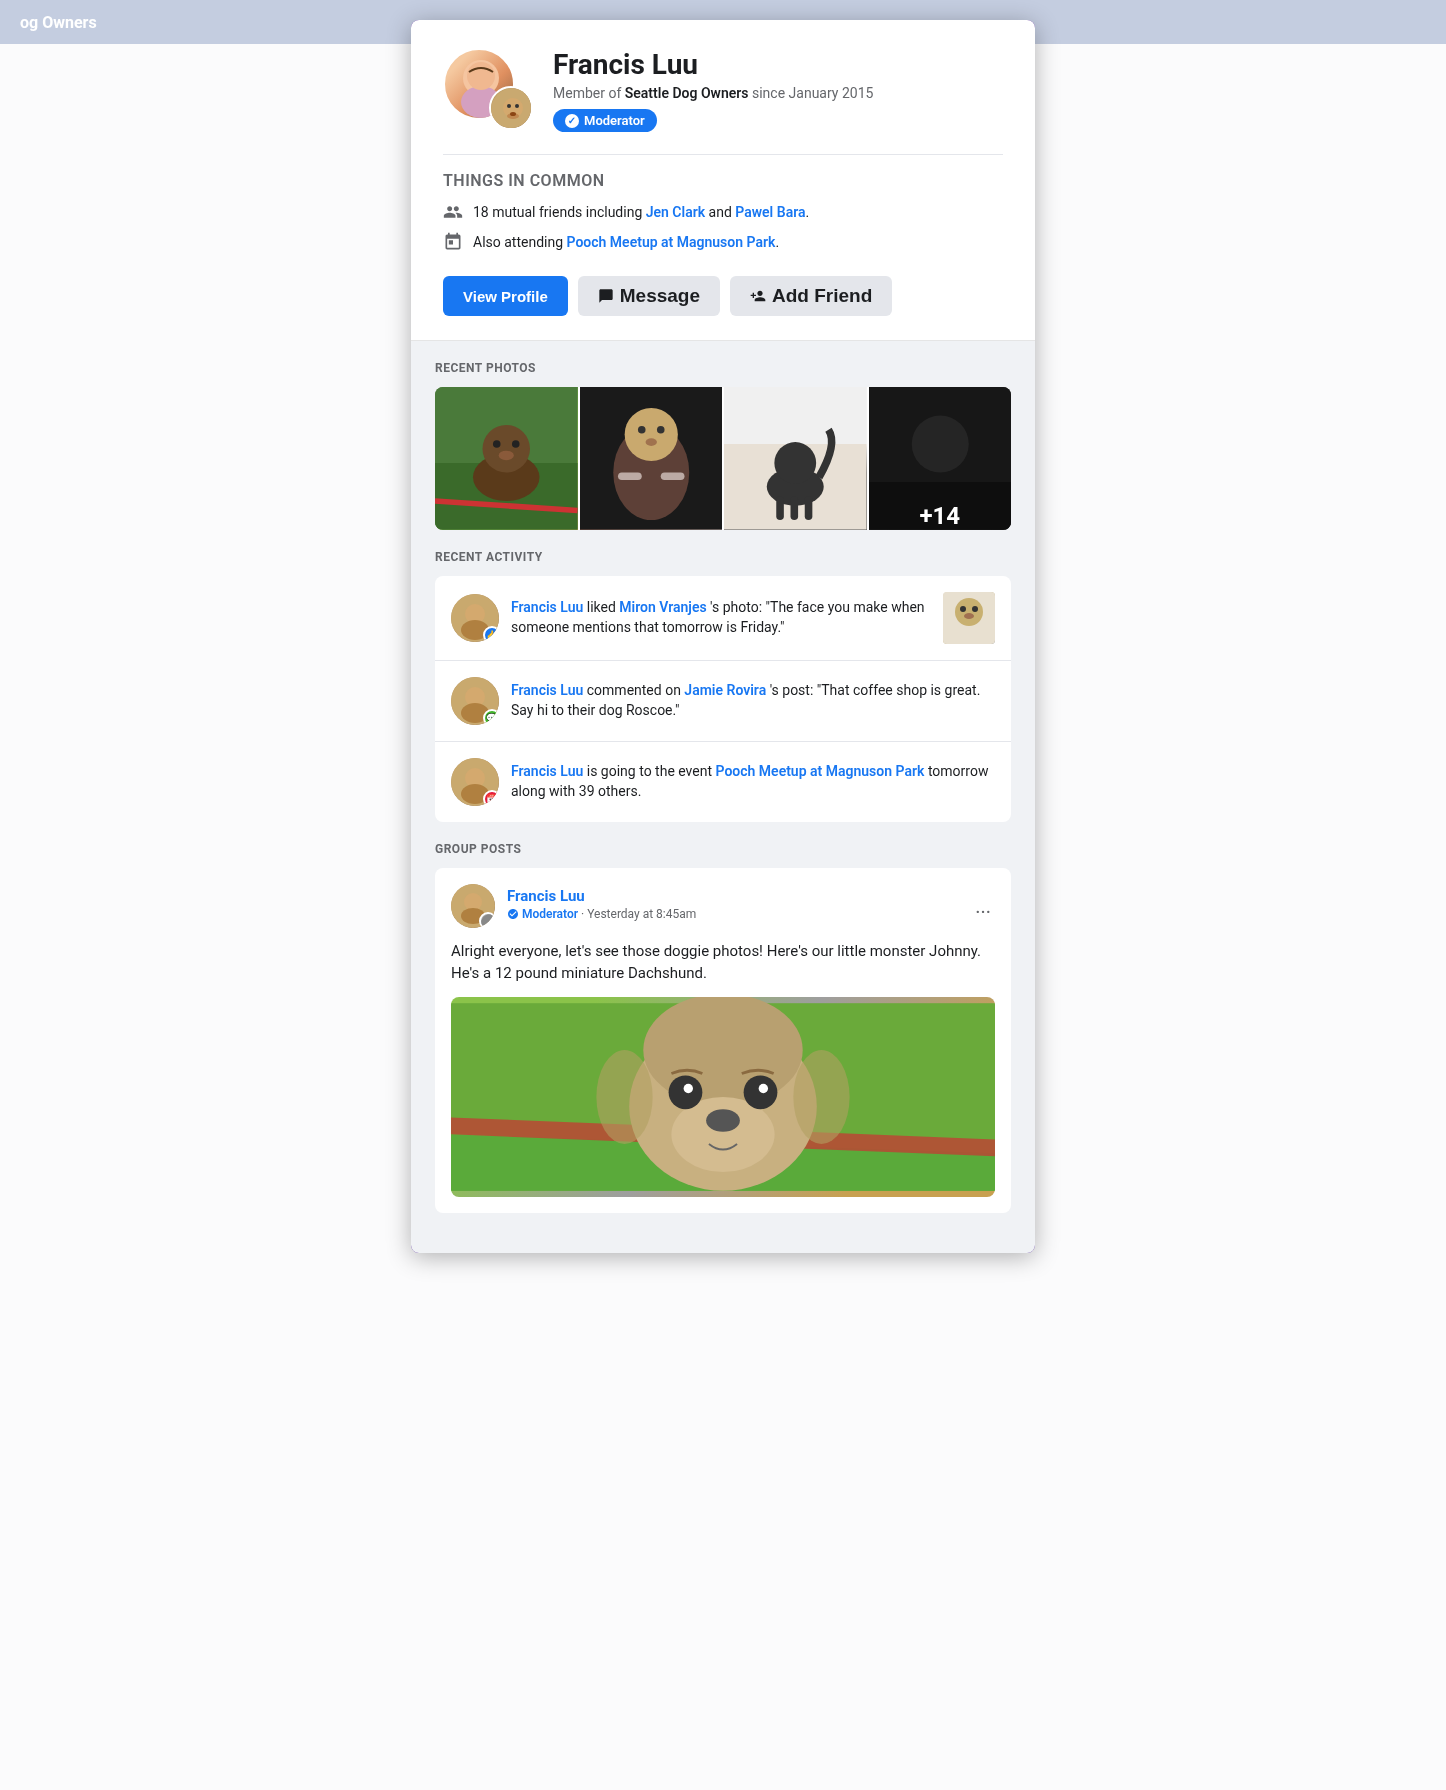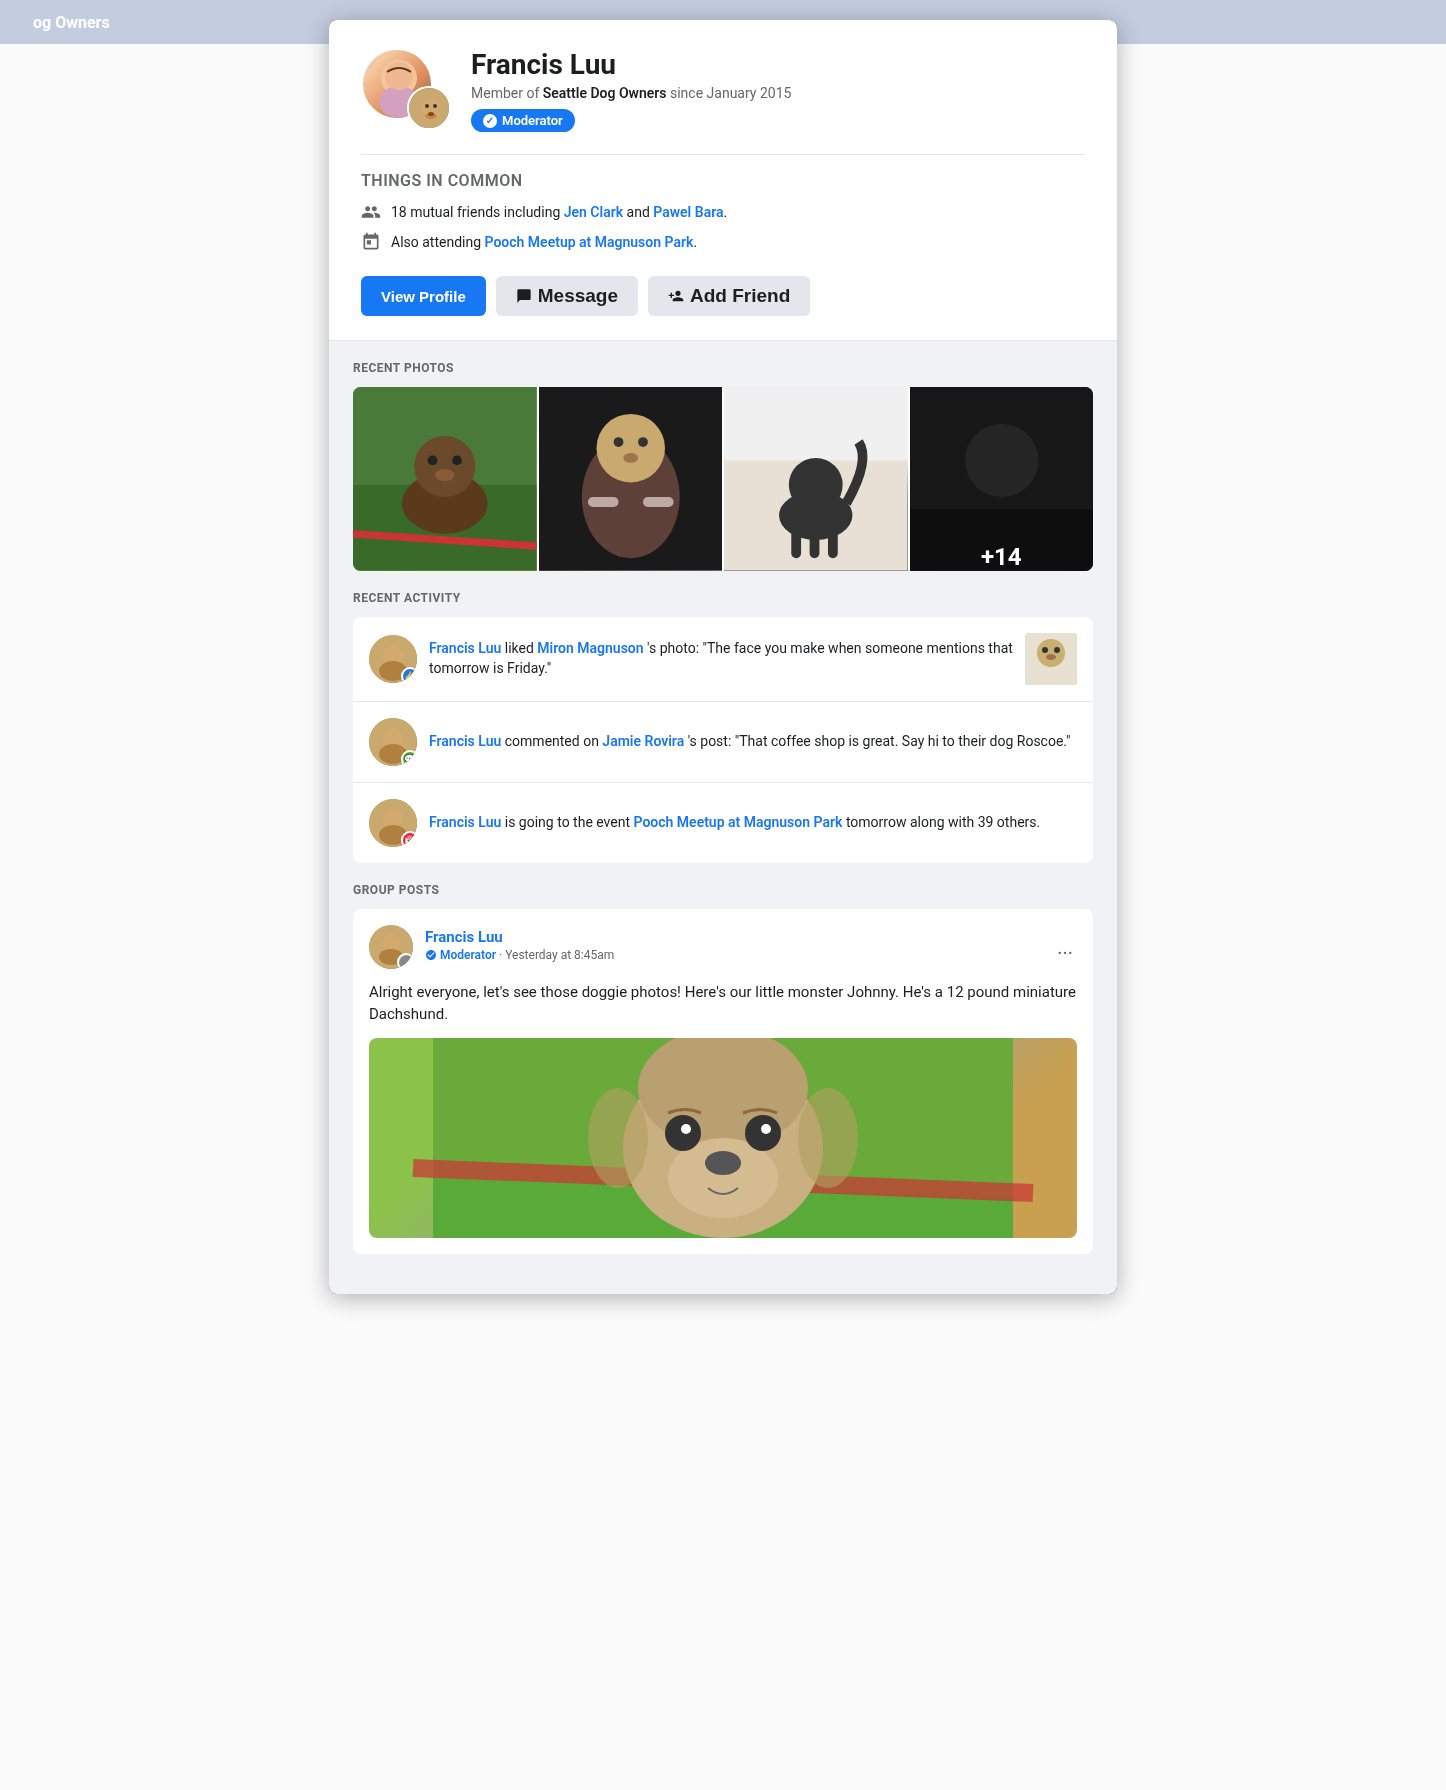--- a/index.html
+++ b/index.html
@@ -19,21 +19,21 @@
     }
 
     .fb-topbar {
       background: #3b5998;
       height: 44px;
       width: 100%;
       position: absolute;
       top: 0;
       display: flex;
       align-items: center;
-      padding: 0 33px;
+      padding: 0 20px;
     }
 
     .fb-topbar-title {
       color: white;
       font-weight: bold;
       font-size: 16px;
     }
 
     .fb-sidebar {
       position: absolute;
@@ -55,21 +55,21 @@
       align-items: flex-start;
       padding-top: 20px;
       z-index: 10;
     }
 
     
     .modal-card {
       background: #4c1d95;
       border-radius: 8px;
       box-shadow: 0 4px 24px rgba(0,0,0,0.3);
-      width: 788px;
+      width: 624px;
       max-width: 96vw;
       overflow: hidden;
     }
 
     
     .profile-header {
       padding: 28px 32px 24px;
       background: white;
       border-bottom: 1px solid #e5e5e5;
     }
@@ -627,21 +627,21 @@
                 <circle cx="24" cy="20" r="10" fill="#d4a96e"></circle>
                 <ellipse cx="24" cy="36" rx="14" ry="10" fill="#b08040"></ellipse>
               </svg>
               <div class="activity-badge badge-blue">
                 <span style="color:white; font-size:9px;">👍</span>
               </div>
             </div>
             <div class="activity-text">
               <a class="name-link">Francis Luu</a>
               <span> liked </span>
-              <a class="name-link">Miron Magnuson</a>
+              <a class="name-link">Miron Vranjes</a>
               <span>'s photo: "The face you make when someone mentions that tomorrow is Friday."</span>
             </div>
             <div class="activity-photo activity-dog-photo">
               <svg viewBox="0 0 52 52" width="52" height="52">
                 <rect width="52" height="52" fill="#e8e0d0"></rect>
                 <circle cx="26" cy="20" r="14" fill="#c8b070"></circle>
                 <circle cx="20" cy="17" r="3" fill="#333"></circle>
                 <circle cx="32" cy="17" r="3" fill="#333"></circle>
                 <ellipse cx="26" cy="24" rx="5" ry="3" fill="#a07050"></ellipse>
               </svg>

